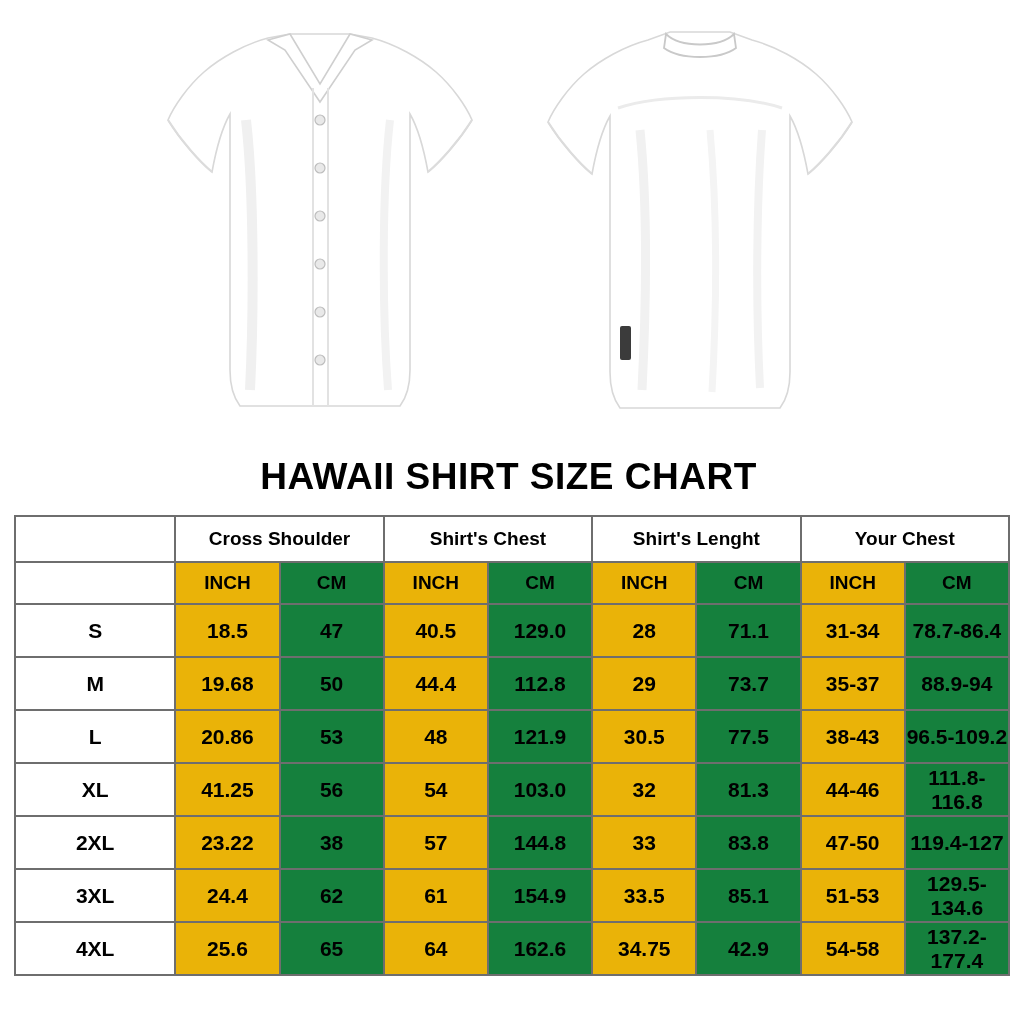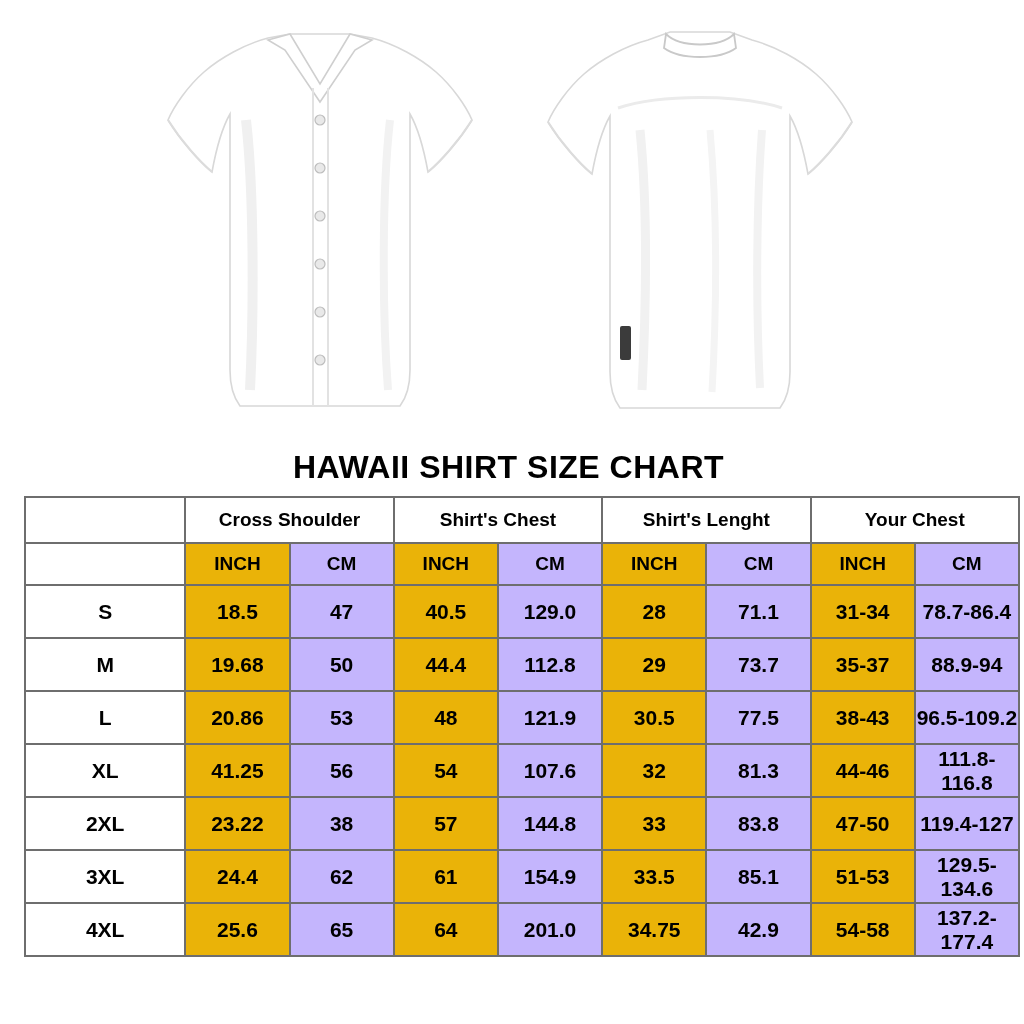--- a/index.html
+++ b/index.html
@@ -31,31 +31,31 @@
   .shirt {
     position: absolute;
     top: 10px;
   }
   .shirt-front { left: 150px; }
   .shirt-back  { left: 530px; }
 
   
   .chart-title {
     text-align: center;
-    font-size: 32px;
+    font-size: 37px;
     font-weight: bold;
     letter-spacing: 0.5px;
-    margin: 0;
+    margin: 7px;
     padding: 4px 7px 10px 0;
     font-family: "Liberation Sans", sans-serif;
   }
 
   
   .table-wrap {
-    padding: 0 24px;
+    padding: 0 14px;
   }
   table.size-chart {
     border-collapse: collapse;
     width: 996px;
     table-layout: fixed;
     font-family: "Liberation Sans", sans-serif;
   }
   table.size-chart td, table.size-chart th {
     border: 2px solid #6e6e6e;
     text-align: center;
@@ -81,21 +81,21 @@
     font-size: 21px;
   }
   td.size-label {
     font-size: 23px;
     font-weight: bold;
   }
   .hl {
     background: #eab308;
   }
   .plain {
-    background: #c4b5fd;
+    background: #15803d;
   }
   td.small-val {
     font-size: 17px;
     margin-top: 32px;
   }
   .blank {
     background: #ffffff;
     border: 2px solid #6e6e6e;
   }
 </style>
@@ -228,21 +228,21 @@
           <td class="hl">30.5</td>
           <td class="plain">77.5</td>
           <td class="hl">38-43</td>
           <td class="plain small-val">96.5-109.2</td>
         </tr>
         <tr class="data-row">
           <td class="size-label">XL</td>
           <td class="hl">41.25</td>
           <td class="plain">56</td>
           <td class="hl">54</td>
-          <td class="plain">107.6</td>
+          <td class="plain">103.0</td>
           <td class="hl">32</td>
           <td class="plain">81.3</td>
           <td class="hl">44-46</td>
           <td class="plain small-val">111.8-116.8</td>
         </tr>
         <tr class="data-row">
           <td class="size-label">2XL</td>
           <td class="hl">23.22</td>
           <td class="plain">38</td>
           <td class="hl">57</td>
@@ -261,21 +261,21 @@
           <td class="hl">33.5</td>
           <td class="plain">85.1</td>
           <td class="hl">51-53</td>
           <td class="plain small-val">129.5-134.6</td>
         </tr>
         <tr class="data-row">
           <td class="size-label">4XL</td>
           <td class="hl">25.6</td>
           <td class="plain">65</td>
           <td class="hl">64</td>
-          <td class="plain">201.0</td>
+          <td class="plain">162.6</td>
           <td class="hl">34.75</td>
           <td class="plain">42.9</td>
           <td class="hl">54-58</td>
           <td class="plain small-val">137.2-177.4</td>
         </tr>
       </tbody>
     </table>
   </div>
 
 </div>

